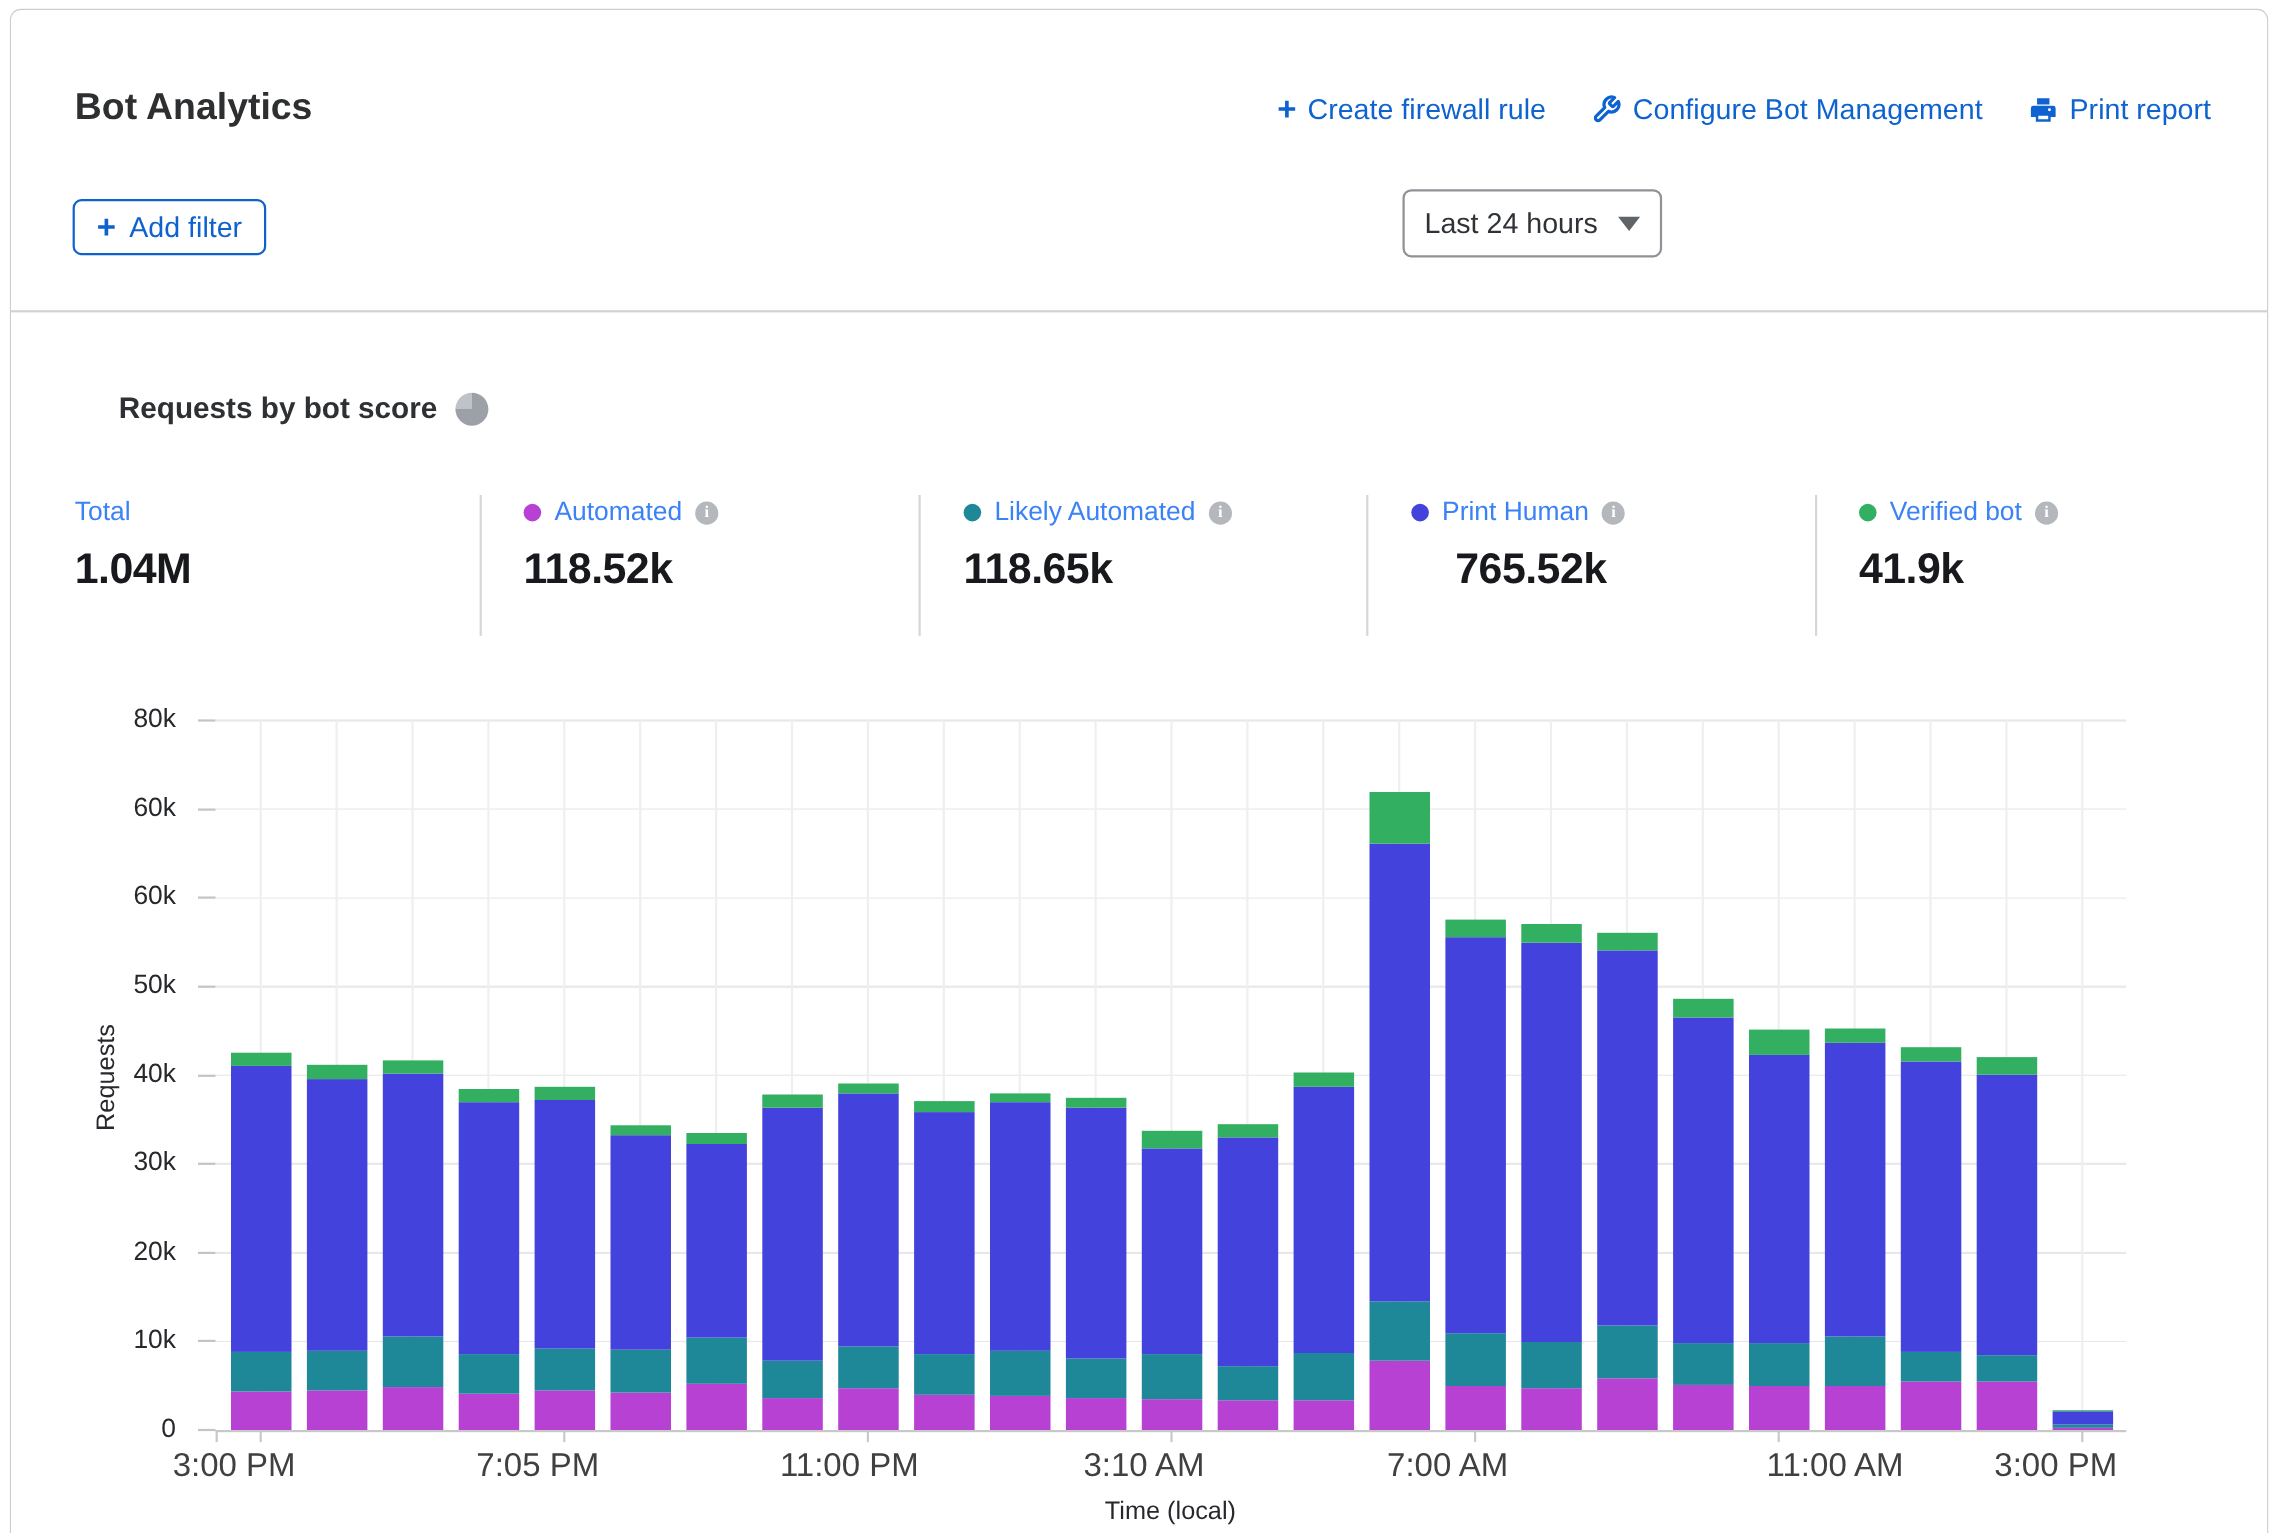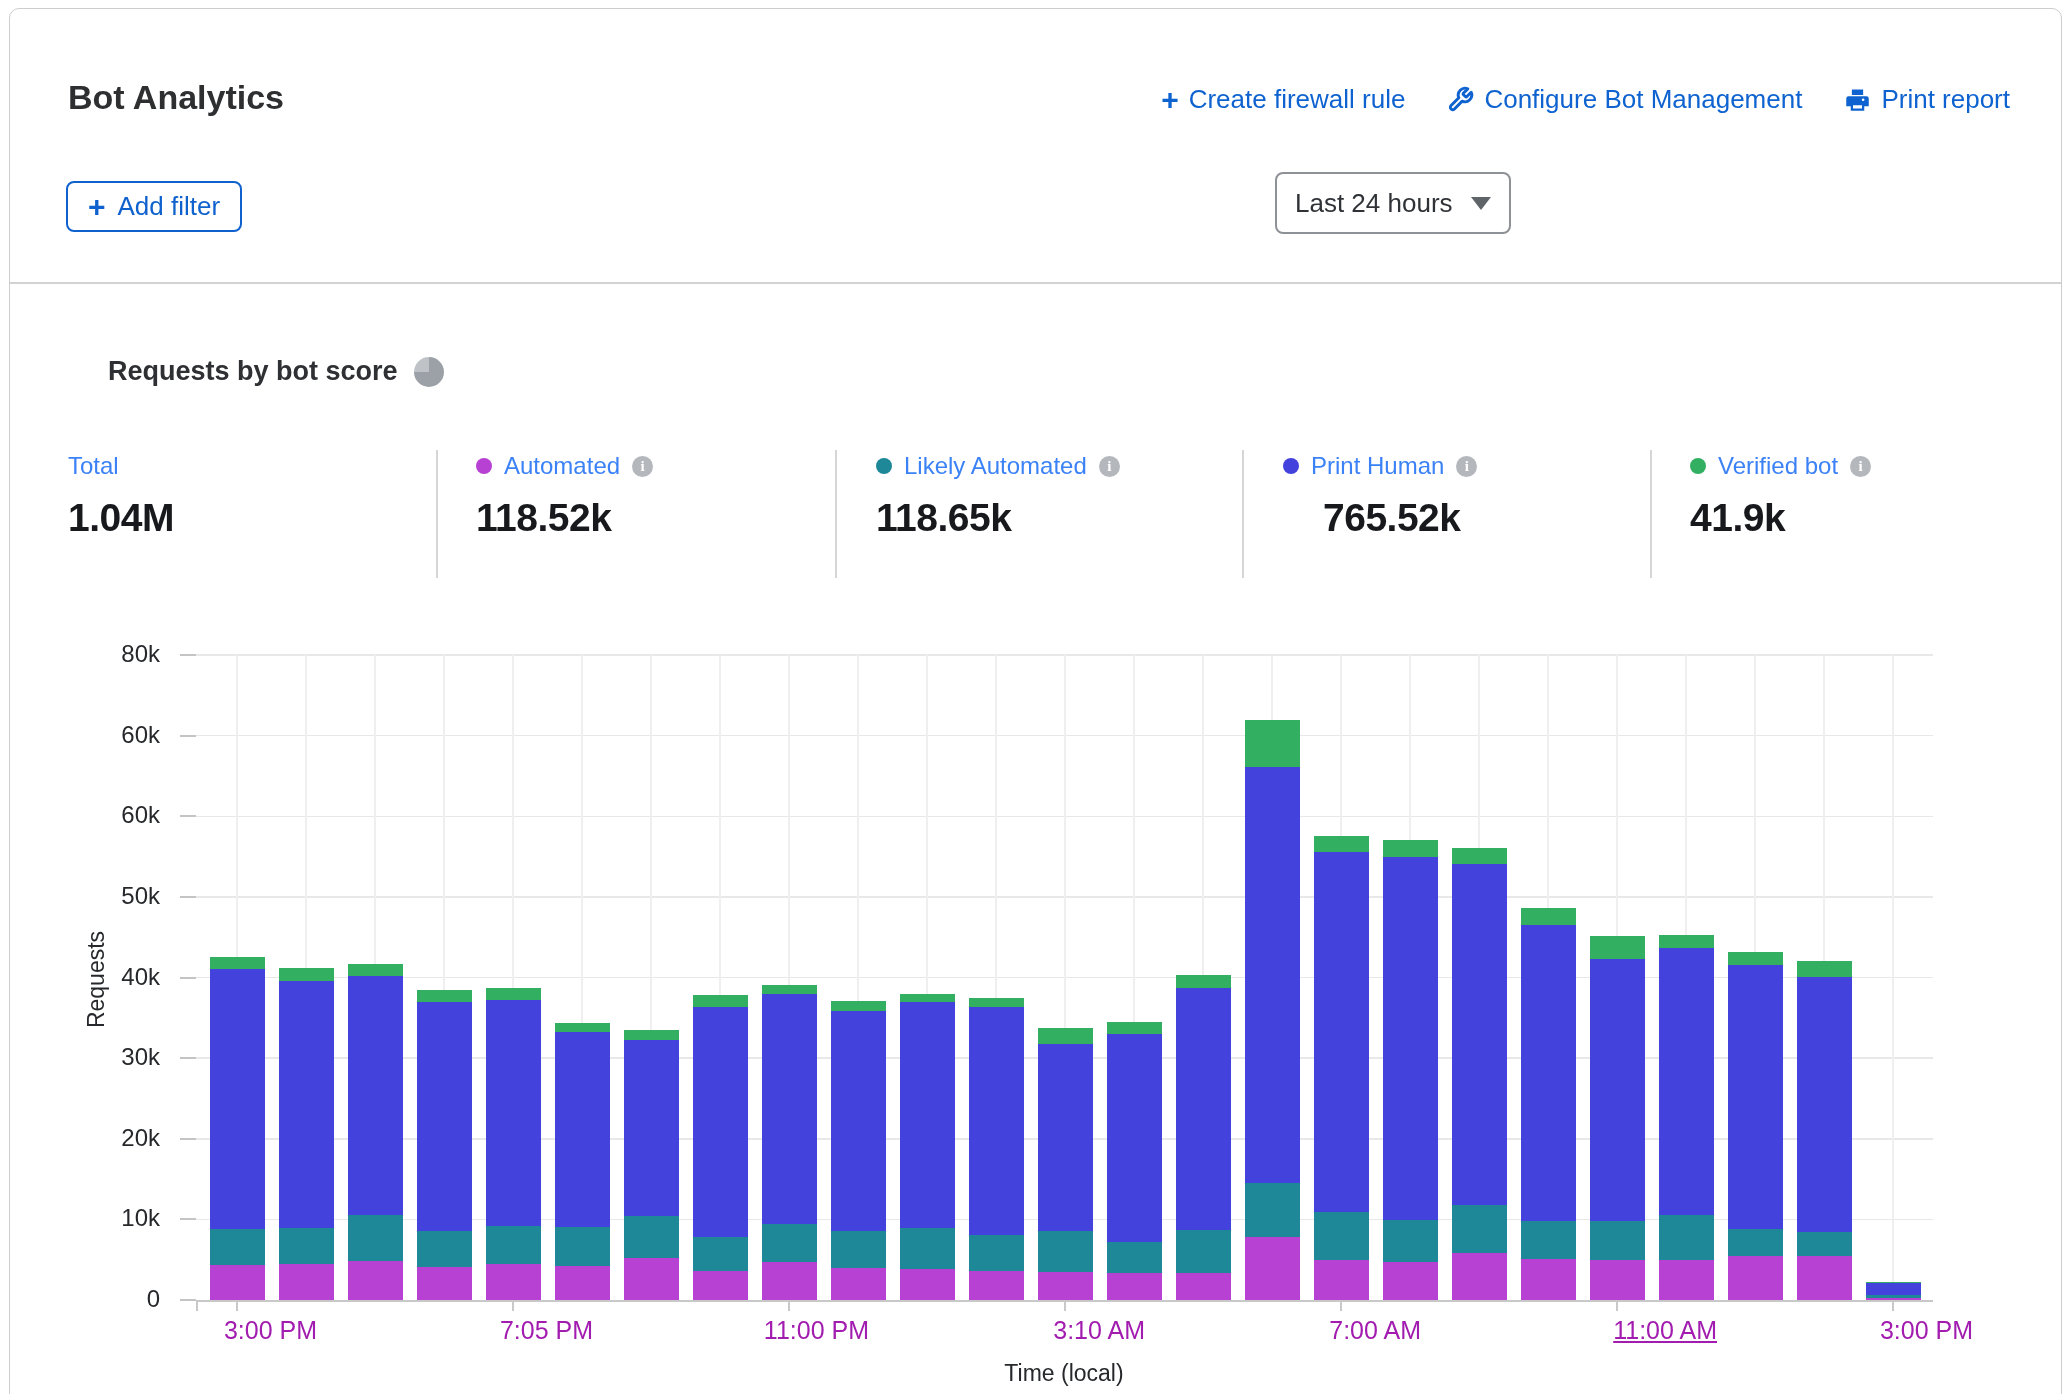--- a/index.html
+++ b/index.html
@@ -37,21 +37,21 @@
   .stat-value { position:absolute; top:496px; font-size:39px; font-weight:700; color:#17191c; letter-spacing:-0.5px; }
   .stat-divider { position:absolute; top:450px; width:1.5px; height:128px; background:#d6d6d6; }
   
   #plot { position:absolute; left:196px; top:655px; width:1737px; height:645px; }
   .hgrid { position:absolute; left:0; width:100%; height:1.5px; background:#e8e8e8; }
   .vgrid { position:absolute; top:0; width:1.5px; height:100%; background:#efefef; }
   .axis-x { position:absolute; left:196px; top:1300px; width:1737px; height:2px; background:#c8c8c8; }
   .bar-seg { position:absolute; }
   .ylab { position:absolute; left:0; width:160px; text-align:right; font-size:24px; color:#26282b; }
   .ytick { position:absolute; left:180px; width:16px; height:2px; background:#c4c4c4; }
-  .xlab { position:absolute; top:1316px; width:160px; text-align:right; font-size:25px; color:#a21caf; }
+  .xlab { position:absolute; top:1316px; width:160px; text-align:left; font-size:30px; color:#404040; }
   .xtick { position:absolute; top:1300px; width:2px; height:11px; background:#c9c9c9; }
   .axis-title-x { position:absolute; left:964px; top:1360px; width:200px; text-align:center; font-size:23px; color:#26282b; }
   .axis-title-y { position:absolute; left:16px; top:966px; width:160px; text-align:center; font-size:23px; color:#26282b;
         transform:rotate(-90deg); }
   svg { display:block; }
 </style>
 </head>
 <body>
 
 <div class="card"></div>
@@ -298,19 +298,19 @@
     <div class="xlab" style="left: 157px;">3:00 PM</div>
     <div class="xtick" style="left: 236px;"></div>
     <div class="xlab" style="left: 433px;">7:05 PM</div>
     <div class="xtick" style="left: 512px;"></div>
     <div class="xlab" style="left: 709px;">11:00 PM</div>
     <div class="xtick" style="left: 788px;"></div>
     <div class="xlab" style="left: 985px;">3:10 AM</div>
     <div class="xtick" style="left: 1064px;"></div>
     <div class="xlab" style="left: 1261px;">7:00 AM</div>
     <div class="xtick" style="left: 1340px;"></div>
-    <div class="xlab" style="left: 1557px; text-decoration: underline;">11:00 AM</div>
+    <div class="xlab" style="left: 1606px;">11:00 AM</div>
     <div class="xtick" style="left: 1616px;"></div>
     <div class="xlab" style="left: 1813px;">3:00 PM</div>
     <div class="xtick" style="left: 1892px;"></div>
     <div class="xtick" style="left: 196px;"></div>
   </div>
 <div class="axis-title-x">Time (local)</div>
 
 </body></html>

